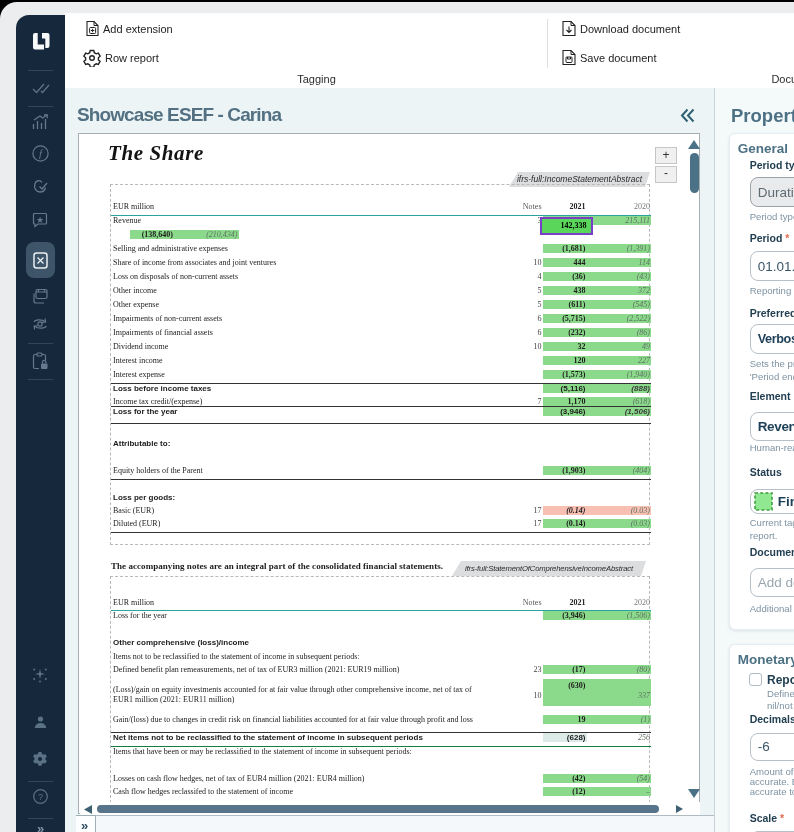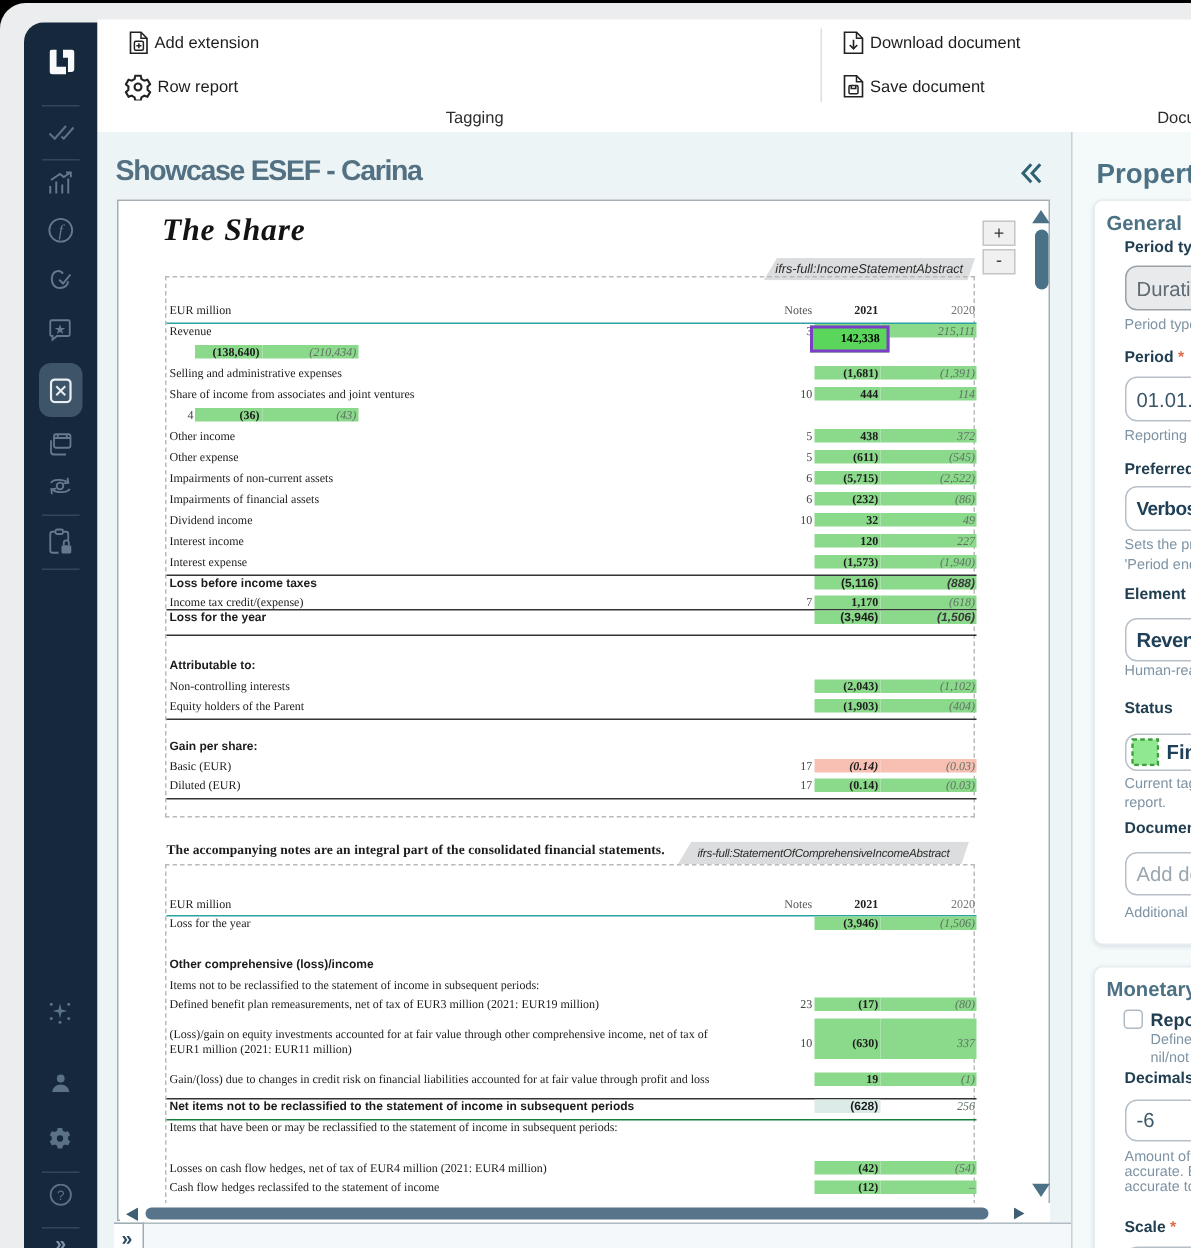--- a/index.html
+++ b/index.html
@@ -250,20 +250,21 @@
             <div class="c3 g" style="">(1,681)</div>
             <div class="c4 g">(1,391)</div>
           </div>
           <div class="r abs" style="left:0;top:124.0px;height:14px;width:540px">
             <div class="c1 ">Share of income from associates and joint ventures</div>
             <div class="c2">10</div>
             <div class="c3 g" style="">444</div>
             <div class="c4 g">114</div>
           </div>
           <div class="r abs" style="left:0;top:138.0px;height:14px;width:540px">
+            <div class="c1 ">Loss on disposals of non-current assets</div>
             <div class="c2">4</div>
             <div class="c3 g" style="">(36)</div>
             <div class="c4 g">(43)</div>
           </div>
           <div class="r abs" style="left:0;top:152.0px;height:14px;width:540px">
             <div class="c1 ">Other income</div>
             <div class="c2">5</div>
             <div class="c3 g" style="">438</div>
             <div class="c4 g">372</div>
           </div>
@@ -326,40 +327,34 @@
             <div class="c2"></div>
             <div class="c3 cy" style=""></div>
             <div class="c4 "></div>
           </div>
           <div class="r abs" style="left:0;top:304.8px;height:14px;width:540px">
             <div class="c1  bsans">Attributable to:</div>
             <div class="c2"></div>
             <div class="c3 cy bsans" style=""></div>
             <div class="c4  bsans"></div>
           </div>
-          <div class="r abs" style="left:0;top:318.8px;height:13.5px;width:540px">
-            <div class="c1 ">Non-controlling interests</div>
-            <div class="c2"></div>
-            <div class="c3 g" style="">(2,043)</div>
-            <div class="c4 g">(1,102)</div>
-          </div>
           <div class="r abs" style="left:0;top:332.3px;height:13.5px;border-bottom:1px solid #333;width:540px">
             <div class="c1 ">Equity holders of the Parent</div>
             <div class="c2"></div>
             <div class="c3 g" style="">(1,903)</div>
             <div class="c4 g">(404)</div>
           </div>
           <div class="r abs" style="left:0;top:345.8px;height:13.5px;width:540px">
             <div class="c1 "></div>
             <div class="c2"></div>
             <div class="c3 cy" style=""></div>
             <div class="c4 "></div>
           </div>
           <div class="r abs" style="left:0;top:359.3px;height:12.9px;width:540px">
-            <div class="c1  bsans">Gain per share:</div>
+            <div class="c1  bsans">Loss per goods:</div>
             <div class="c2"></div>
             <div class="c3 cy bsans" style=""></div>
             <div class="c4  bsans"></div>
           </div>
           <div class="r abs" style="left:0;top:372.2px;height:12.7px;width:540px">
             <div class="c1 ">Basic (EUR)</div>
             <div class="c2">17</div>
             <div class="c3 pk" style="font-style:italic">(0.14)</div>
             <div class="c4 pk">(0.03)</div>
           </div>
@@ -406,21 +401,21 @@
           </div>
           <div class="r abs" style="left:0;top:531.2px;height:13.4px;width:540px">
             <div class="c1 ">Defined benefit plan remeasurements, net of tax of EUR3 million (2021: EUR19 million)</div>
             <div class="c2">23</div>
             <div class="c3 g" style="">(17)</div>
             <div class="c4 g">(80)</div>
           </div>
           <div class="r abs" style="left:0;top:544.6px;height:27px;width:540px;align-items:flex-start">
             <div class="c1" style="padding-top:6.5px;line-height:9.5px;display:block">(Loss)/gain on equity investments accounted for at fair value through other comprehensive income, net of tax of<br>EUR1 million (2021: EUR11 million)</div>
             <div class="c2" style="align-self:flex-end;padding-bottom:6px">10</div>
-            <div class="c3 g" style="display:flex;align-items:flex-end;justify-content:flex-end;height:27px;padding-bottom:6px">(630)</div>
+            <div class="c3 g" style="display:flex;align-items:flex-end;justify-content:flex-end;height:27px;padding-bottom:16px">(630)</div>
             <div class="c4 g" style="display:flex;align-items:flex-end;justify-content:flex-end;height:27px;padding-bottom:6px">337</div>
           </div>
           <div class="r abs" style="left:0;top:571.6px;height:9.8px;width:540px">
             <div class="c1 "></div>
             <div class="c2"></div>
             <div class="c3 cy" style=""></div>
             <div class="c4 "></div>
           </div>
           <div class="r abs" style="left:0;top:581.4px;height:17px;width:540px">
             <div class="c1 ">Gain/(loss) due to changes in credit risk on financial liabilities accounted for at fair value through profit and loss</div>

